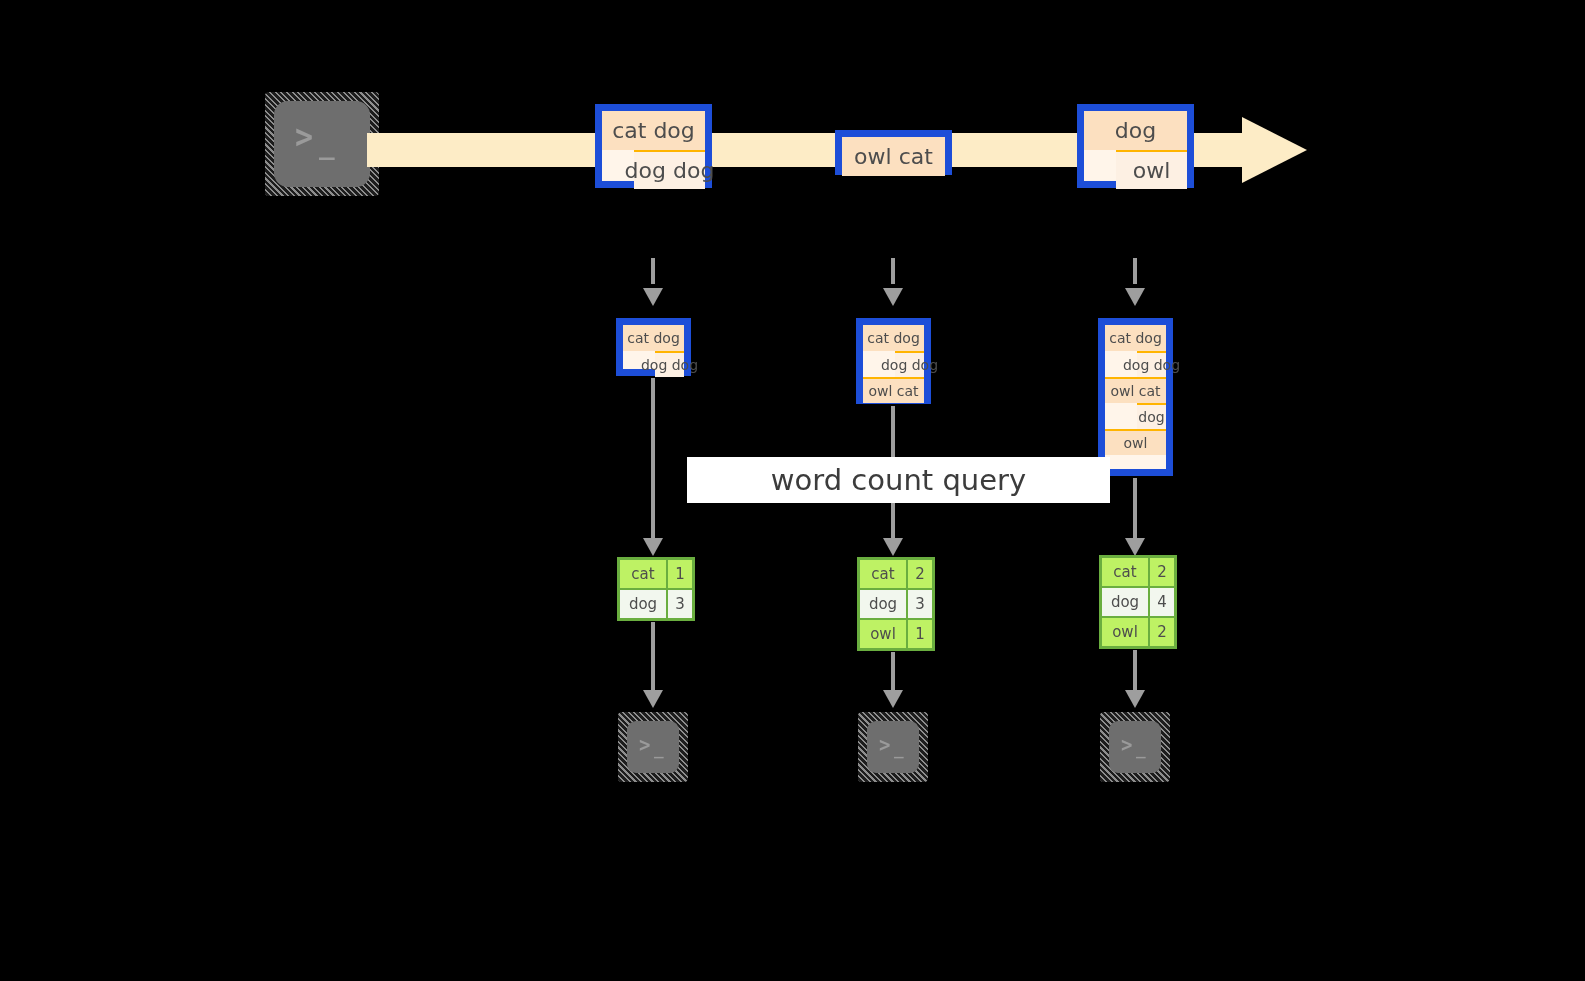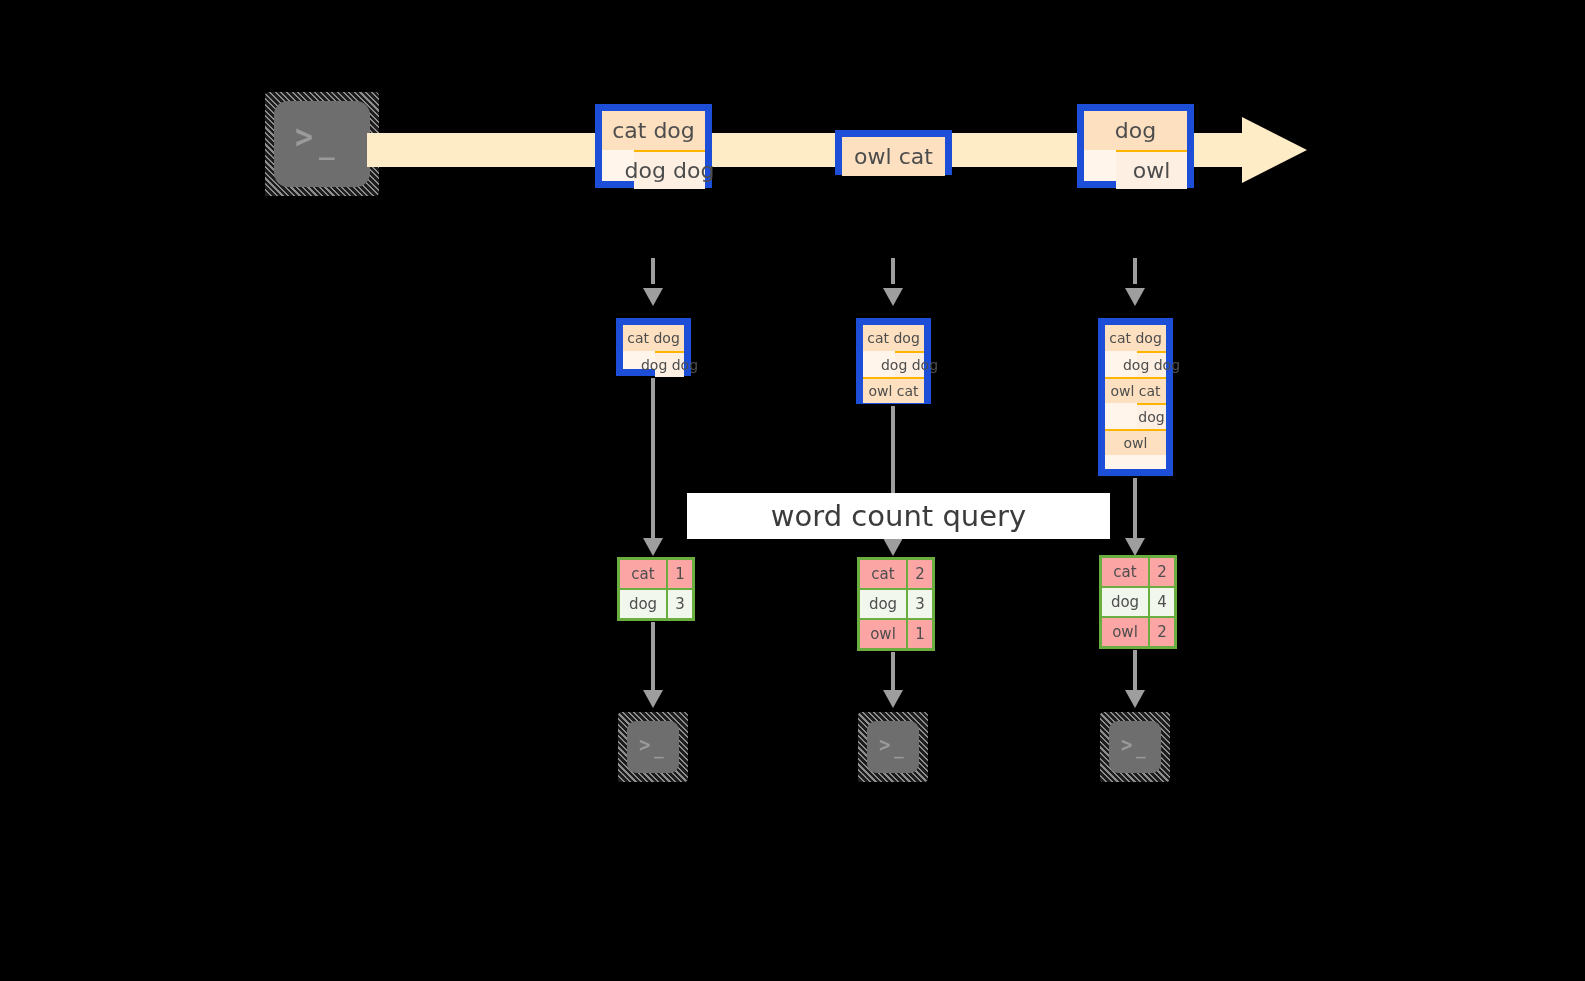--- a/index.html
+++ b/index.html
@@ -144,39 +144,38 @@
     box-sizing: border-box;
     height: 28px;
     display: flex;
     align-items: center;
     justify-content: center;
     font-size: 15px;
     color: #4d4d4d;
   }
   .res-cell-word { width: 46px; }
   .res-cell-count { width: 26px; border-left: 2px solid #6AAE3F; }
-  .res-row.shade-a .res-cell { background: #fca5a5; text-align: center; }
+  .res-row.shade-a .res-cell { background: #bef264; text-align: center; }
   .res-row.shade-b .res-cell { background: #F2F7EE; }
 
   
   .query-label {
     position: absolute;
     left: 687px;
     top: 457px;
     width: 423px;
     height: 46px;
     background: #FFFFFF;
     display: flex;
     align-items: center;
     justify-content: center;
     color: #3c3c3c;
     font-size: 29px;
     white-space: nowrap;
     z-index: 40;
-    margin-top: 36px;
   }
 </style>
 </head>
 <body>
 
 <div id="stage">
 
   <div class="terminal terminal-big">
     <div class="terminal-inner">
       <span class="prompt prompt-chevron">&gt;</span>

